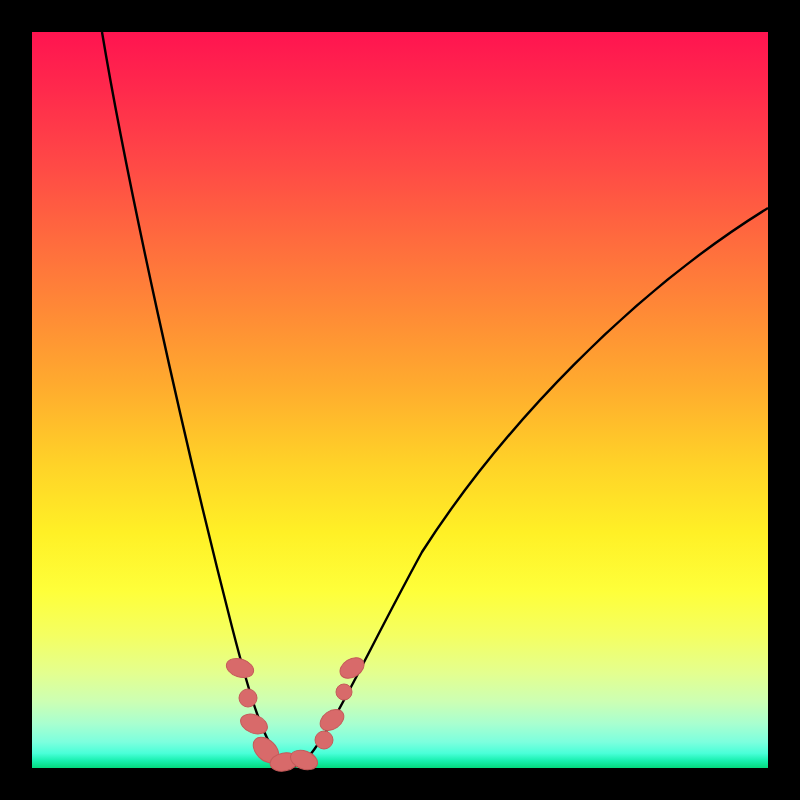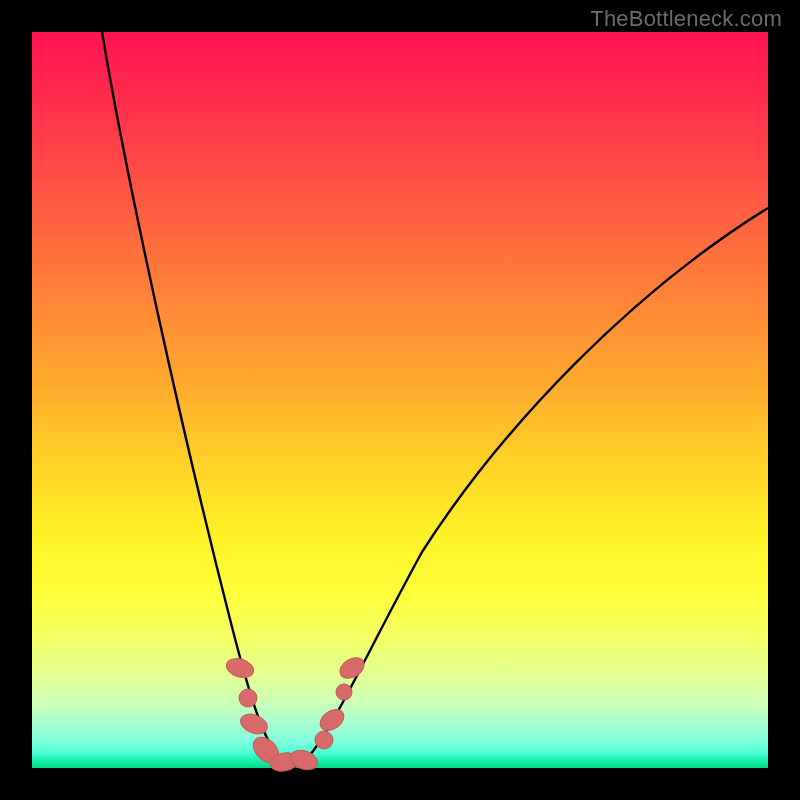--- a/index.html
+++ b/index.html
@@ -83,14 +83,13 @@
       <ellipse cx="234" cy="718" rx="10" ry="15" transform="rotate(-45 234 718)"></ellipse>
       <ellipse cx="252" cy="730" rx="14" ry="9" transform="rotate(-10 252 730)"></ellipse>
       <ellipse cx="272" cy="728" rx="14" ry="9" transform="rotate(20 272 728)"></ellipse>
       <circle cx="292" cy="708" r="9"></circle>
       <ellipse cx="300" cy="688" rx="9" ry="13" transform="rotate(55 300 688)"></ellipse>
       <circle cx="312" cy="660" r="8"></circle>
       <ellipse cx="320" cy="636" rx="9" ry="13" transform="rotate(58 320 636)"></ellipse>
     </g>
   </svg>
 
-  <div class="watermark">TheBottleneck.com</div>
 </div>
 
 </body></html>

